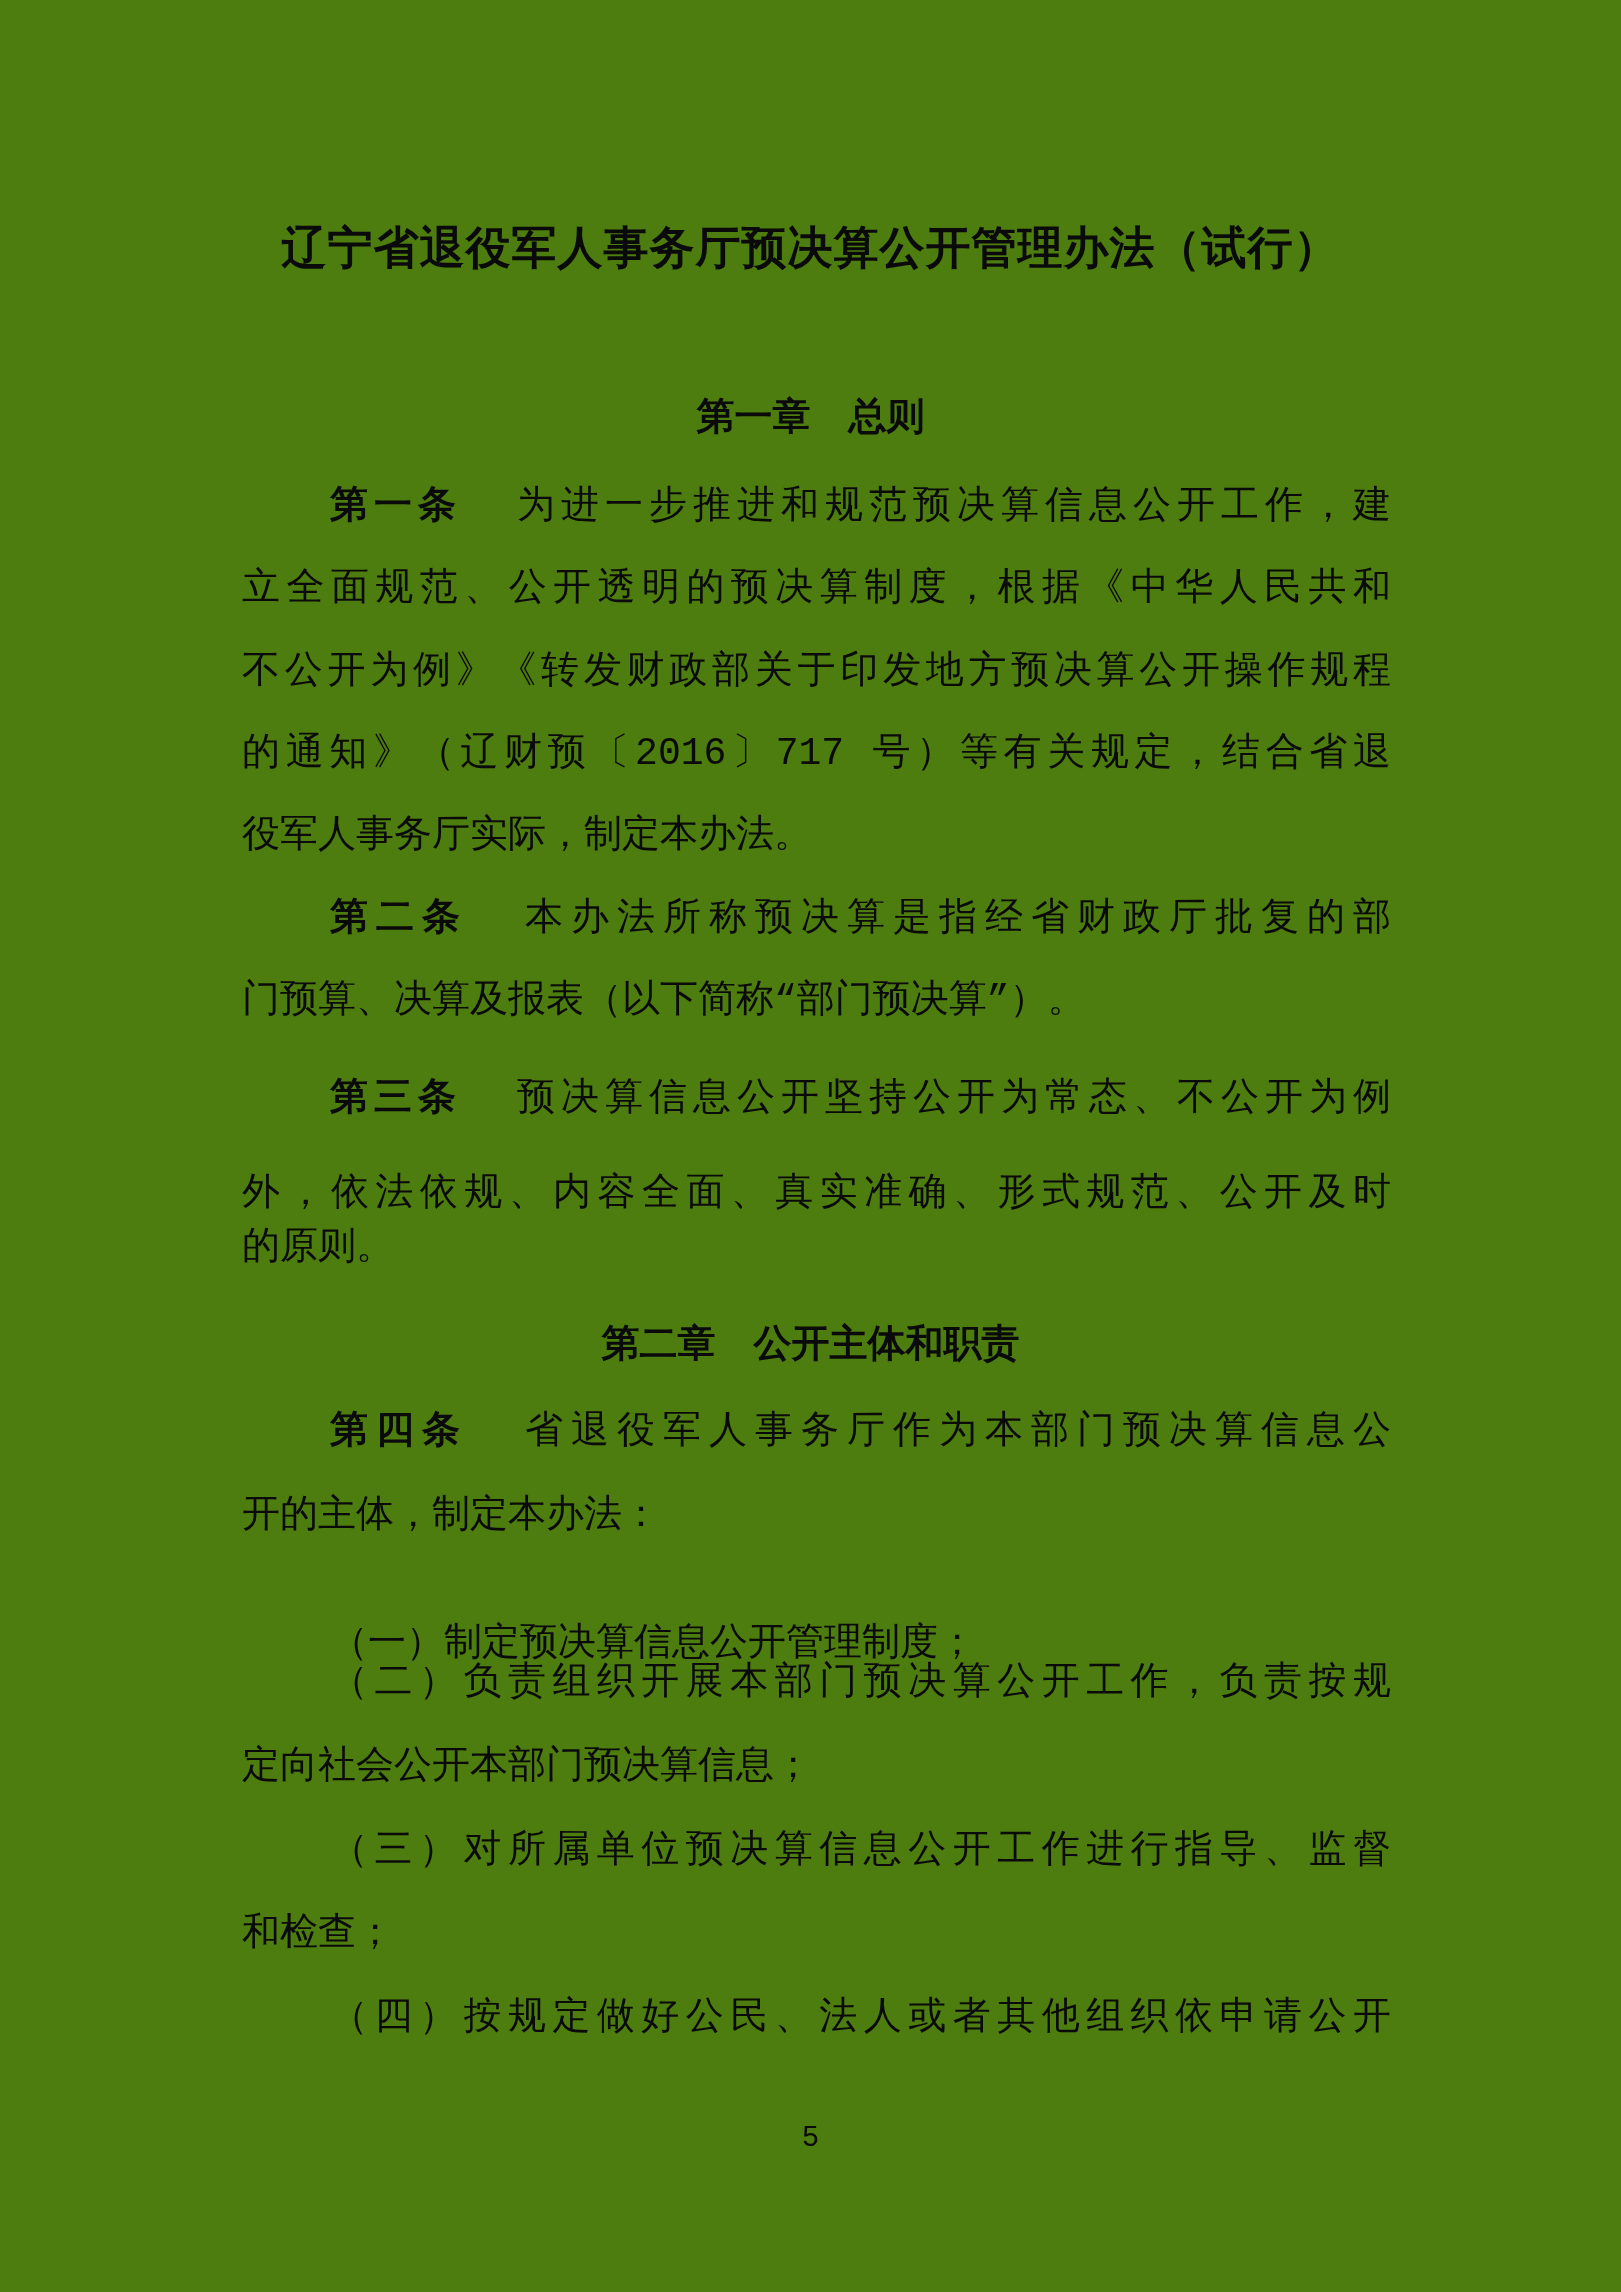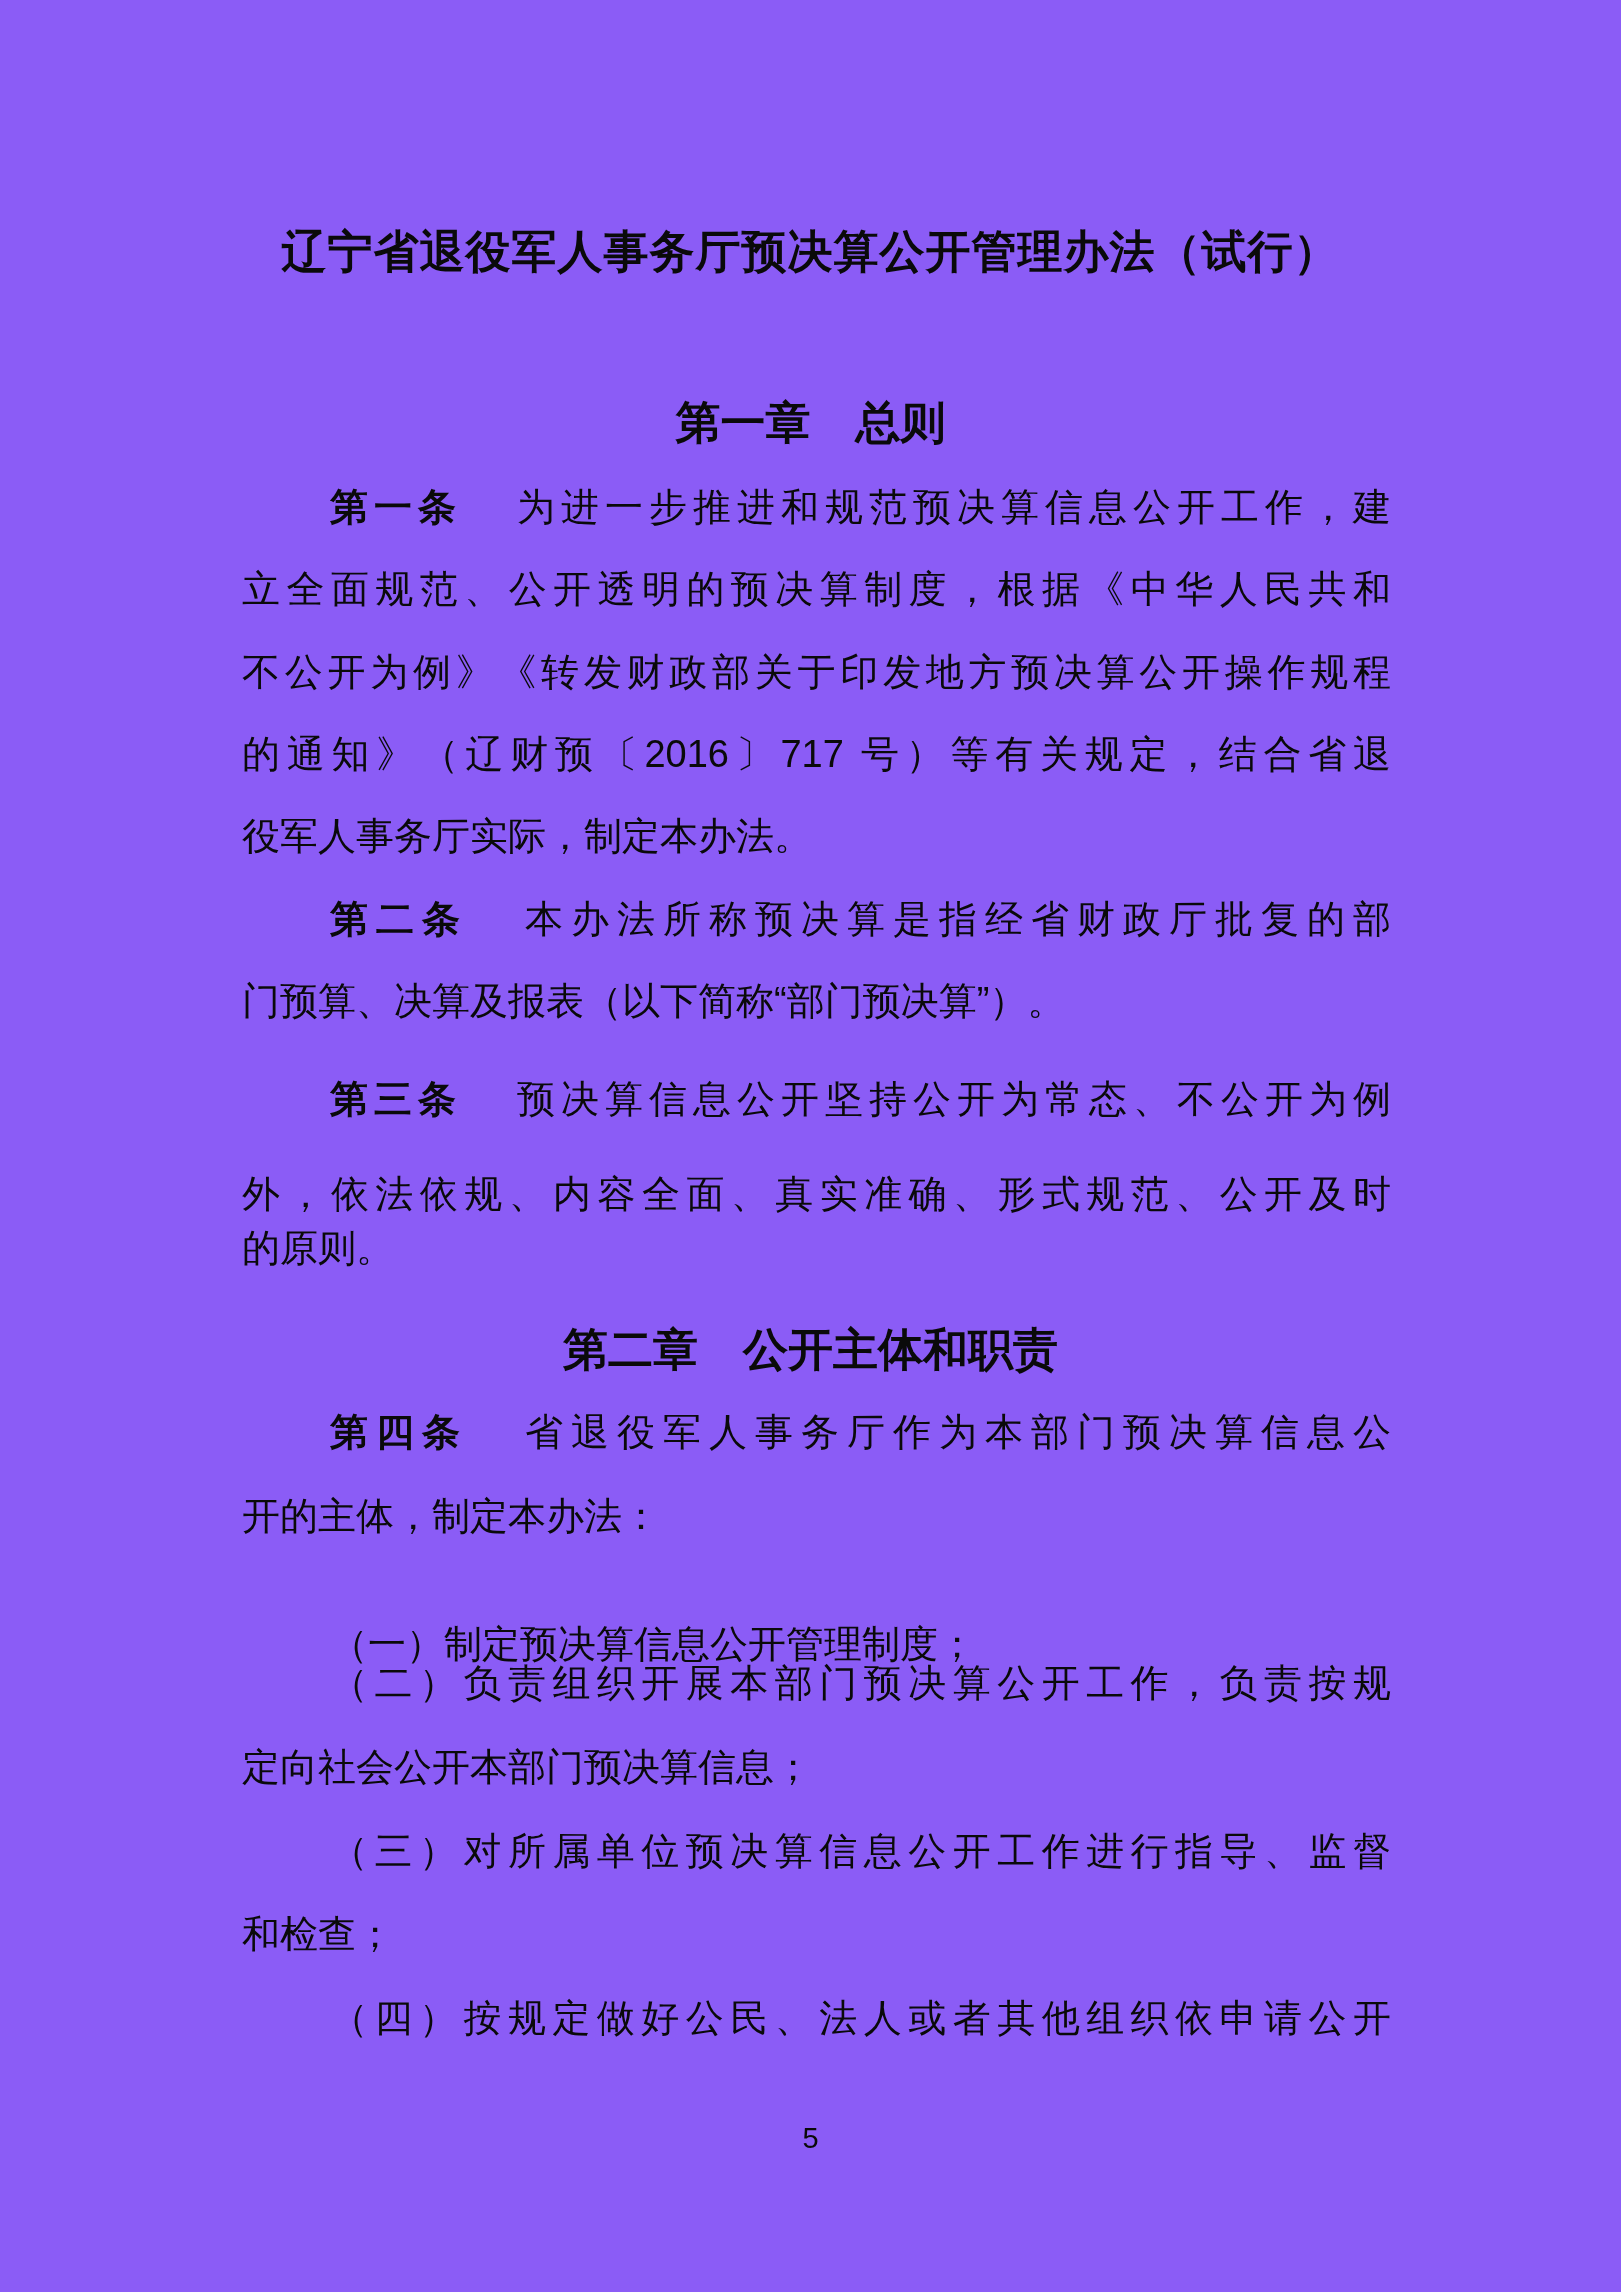--- a/index.html
+++ b/index.html
@@ -4,23 +4,23 @@
 <style>
   html, body {
     margin: 0;
     padding: 0;
     background: #ffffff;
   }
   .page {
     position: relative;
     width: 1621px;
     height: 2293px;
-    background: #8b5cf6;
+    background: #4d7c0f;
     color: #0a0a0a;
-    font-family: Liberation Sans, sans-serif;
+    font-family: Liberation Mono, monospace;
     overflow: hidden;
   }
   .doc-title {
     position: absolute;
     top: 227px;
     left: 0;
     width: 1621px;
     margin: 0;
     text-align: center;
     font-size: 45px;
@@ -42,21 +42,21 @@
   }
   .line.indent {
     text-indent: 88px;
   }
   .line.chapter {
     left: 0;
     width: 1621px;
     text-align: center;
     text-align-last: center;
     font-weight: bold;
-    font-size: 45px;
+    font-size: 38px;
     text-indent: 0;
   }
   .line .b {
     font-weight: bold;
   }
   .line .gap {
     display: inline-block;
     width: 49px;
   }
   .page-number {

